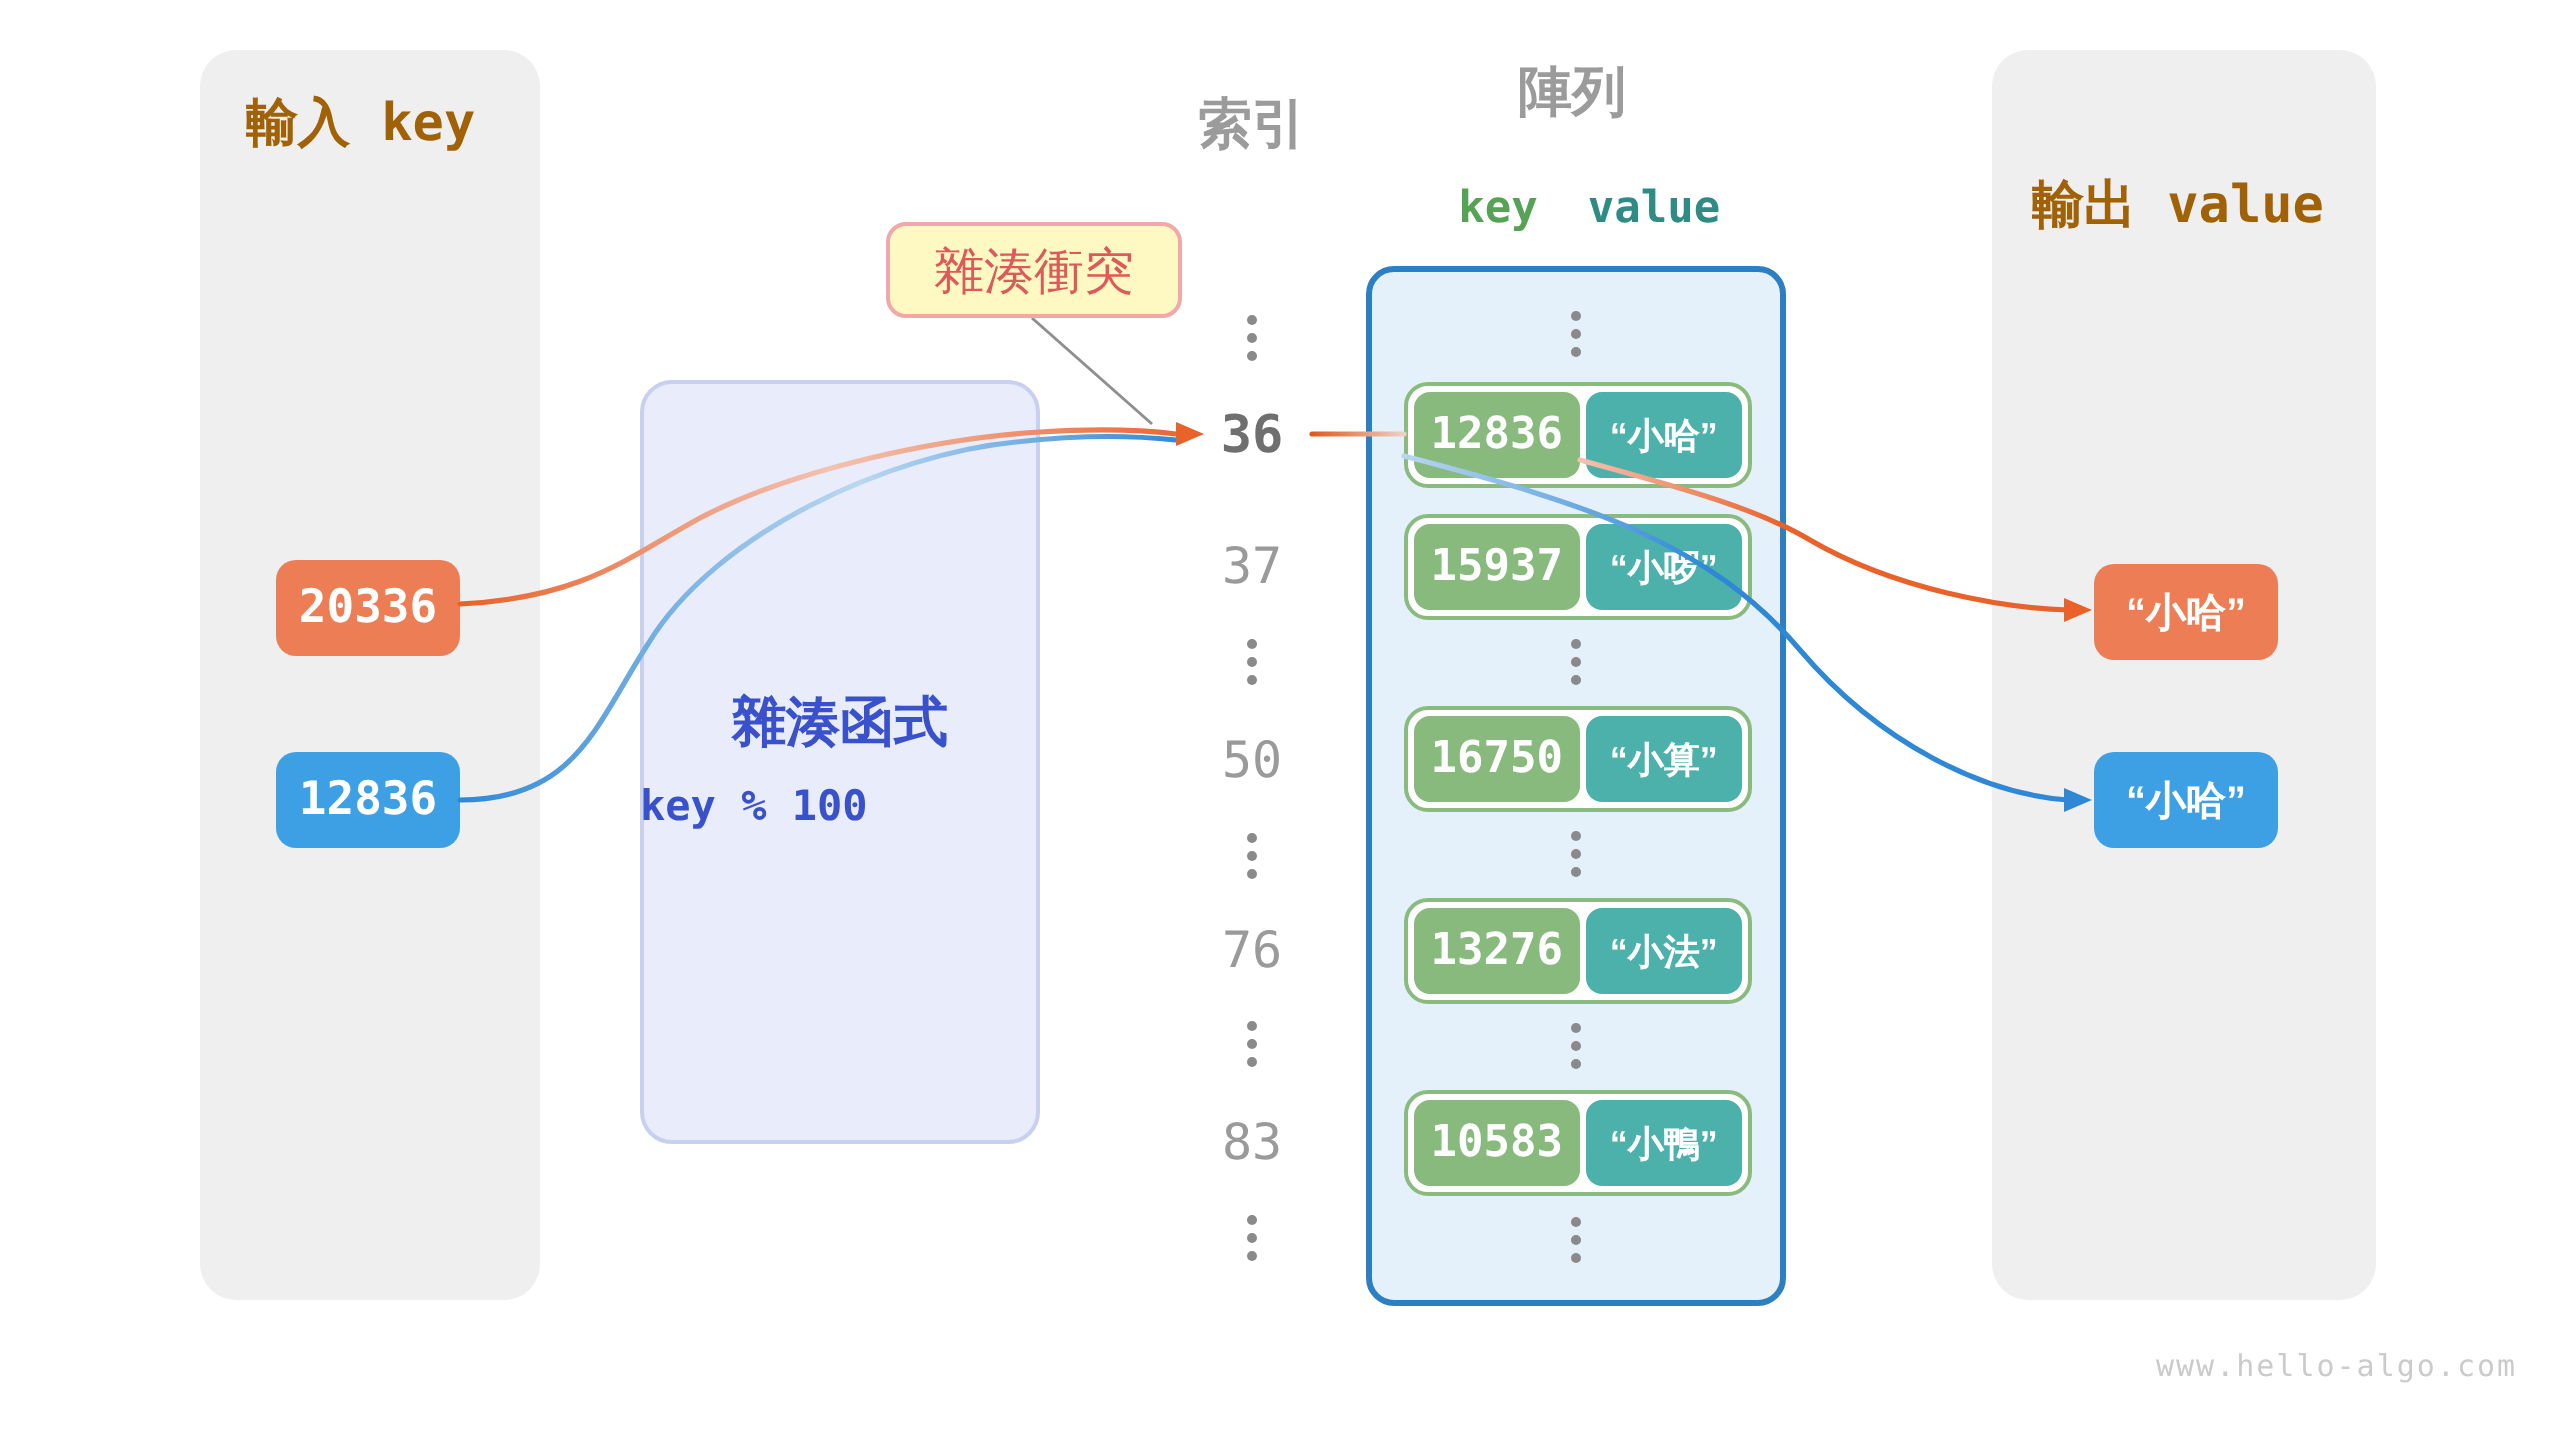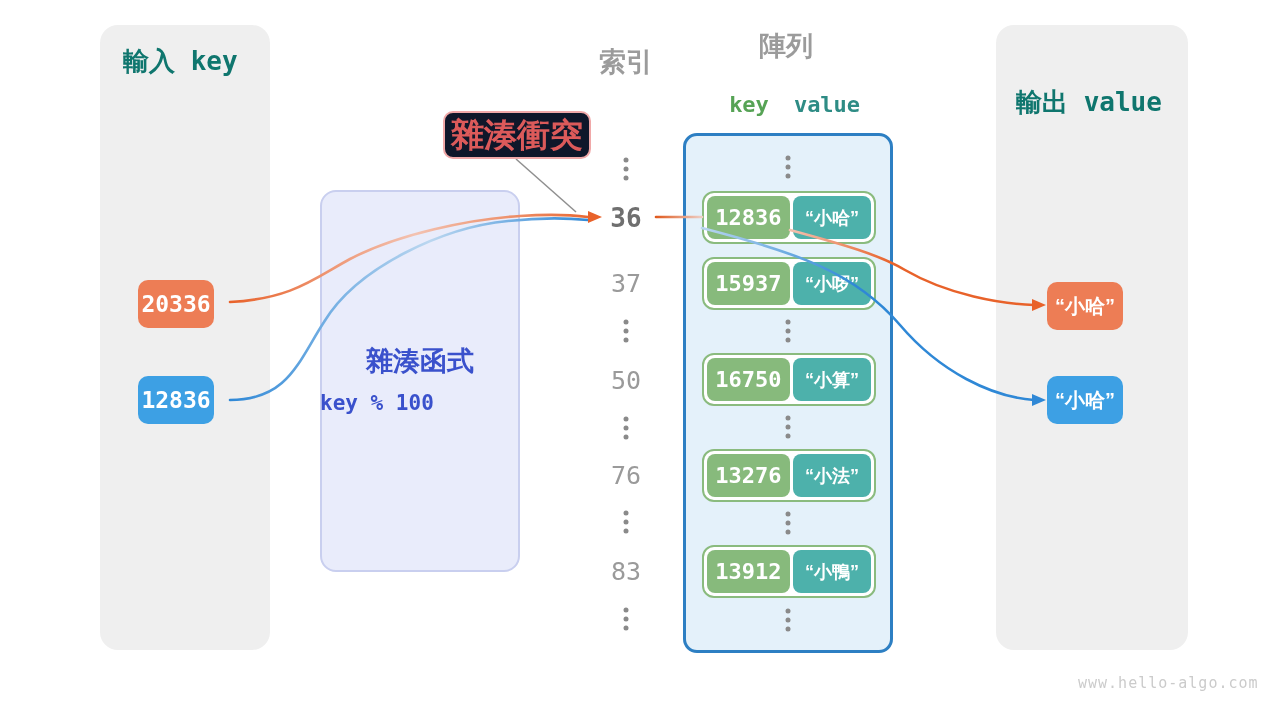--- a/index.html
+++ b/index.html
@@ -5,26 +5,26 @@
   html,body{margin:0;padding:0;background:#fff;}
   .stage{position:relative;width:1280px;height:720px;background:#ffffff;overflow:hidden;
          font-family:"Liberation Sans","DejaVu Sans",sans-serif;}
   .mono{font-family:"DejaVu Sans Mono","Liberation Mono",monospace;}
 
   
   .panel{position:absolute;background:#efefef;border-radius:18px;}
   .panel-left{left:100px;top:25px;width:170px;height:625px;}
   .panel-right{left:996px;top:25px;width:192px;height:625px;}
   .panel-title{position:absolute;font-family:"DejaVu Sans Mono","Liberation Mono",monospace;
-               font-weight:bold;font-size:26px;color:#0f766e;white-space:nowrap;}
+               font-weight:bold;font-size:26px;color:#a16207;white-space:nowrap;}
   .pt-left{left:123px;top:44px;}
   .pt-right{left:1016px;top:44px;margin-top:41px;}
 
   
-  .chip{position:absolute;width:76px;height:48px;border-radius:10px;color:#fff;
+  .chip{position:absolute;width:92px;height:48px;border-radius:10px;color:#fff;
         display:flex;align-items:center;justify-content:center;
         font-weight:bold;font-size:22px;z-index:3;}
   .chip.num{font-family:"DejaVu Sans Mono","Liberation Mono",monospace;font-size:23px;}
   .chip.orange{background:#ED7D55;}
   .chip.blue{background:#3DA0E4;}
   .chip.in1{left:138px;top:280px;}
   .chip.in2{left:138px;top:376px;}
   .chip.out1{left:1047px;top:282px;font-size:20px;}
   .chip.out2{left:1047px;top:376px;font-size:20px;}
 
@@ -32,23 +32,23 @@
   .hash-box{position:absolute;left:320px;top:190px;width:200px;height:382px;
             background:#E9ECFB;border:2px solid #C9CFEF;border-radius:16px;box-sizing:border-box;z-index:2;}
   .hash-title{position:absolute;left:320px;top:343px;width:200px;text-align:center;
               font-size:27px;font-weight:600;color:#3A51CC;z-index:3;}
   .hash-formula{position:absolute;left:320px;top:391px;width:200px;text-align:left;
                 font-family:"DejaVu Sans Mono","Liberation Mono",monospace;
                 font-size:21px;font-weight:bold;color:#3A51CC;z-index:3;}
 
   
   .collision{position:absolute;left:443px;top:111px;width:148px;height:48px;
-             background:#0f172a;border:2px solid #F0A8A8;border-radius:10px;box-sizing:border-box;
+             background:#fef9c3;border:2px solid #F0A8A8;border-radius:10px;box-sizing:border-box;
              display:flex;align-items:center;justify-content:center;
-             font-size:33px;font-weight:bold;color:#DC5A5A;z-index:6;}
+             font-size:25px;font-weight:normal;color:#DC5A5A;z-index:6;}
 
   
   .col-header{position:absolute;transform:translateX(-50%);font-size:27px;font-weight:bold;
               color:#9b9b9b;white-space:nowrap;}
   .hdr-index{left:626px;top:44px;}
   .hdr-array{left:786px;top:28px;}
   .kv-hdr{position:absolute;transform:translateX(-50%);top:92px;
           font-family:"DejaVu Sans Mono","Liberation Mono",monospace;
           font-size:22px;font-weight:bold;white-space:nowrap;}
   .kv-key{left:749px;color:#56A355;}
@@ -222,21 +222,21 @@
   <div class="pair row4">
     <div class="k">13276</div>
     <div class="v">“小法”</div>
   </div>
   <div class="vdots" style="left:788px;top:523px;">
       <i></i>
       <i></i>
       <i></i>
     </div>
   <div class="pair row5">
-    <div class="k">13912</div>
+    <div class="k">10583</div>
     <div class="v">“小鴨”</div>
   </div>
   <div class="vdots" style="left:788px;top:620px;">
       <i></i>
       <i></i>
       <i></i>
     </div>
 
   <div class="watermark">www.hello-algo.com</div>
 

